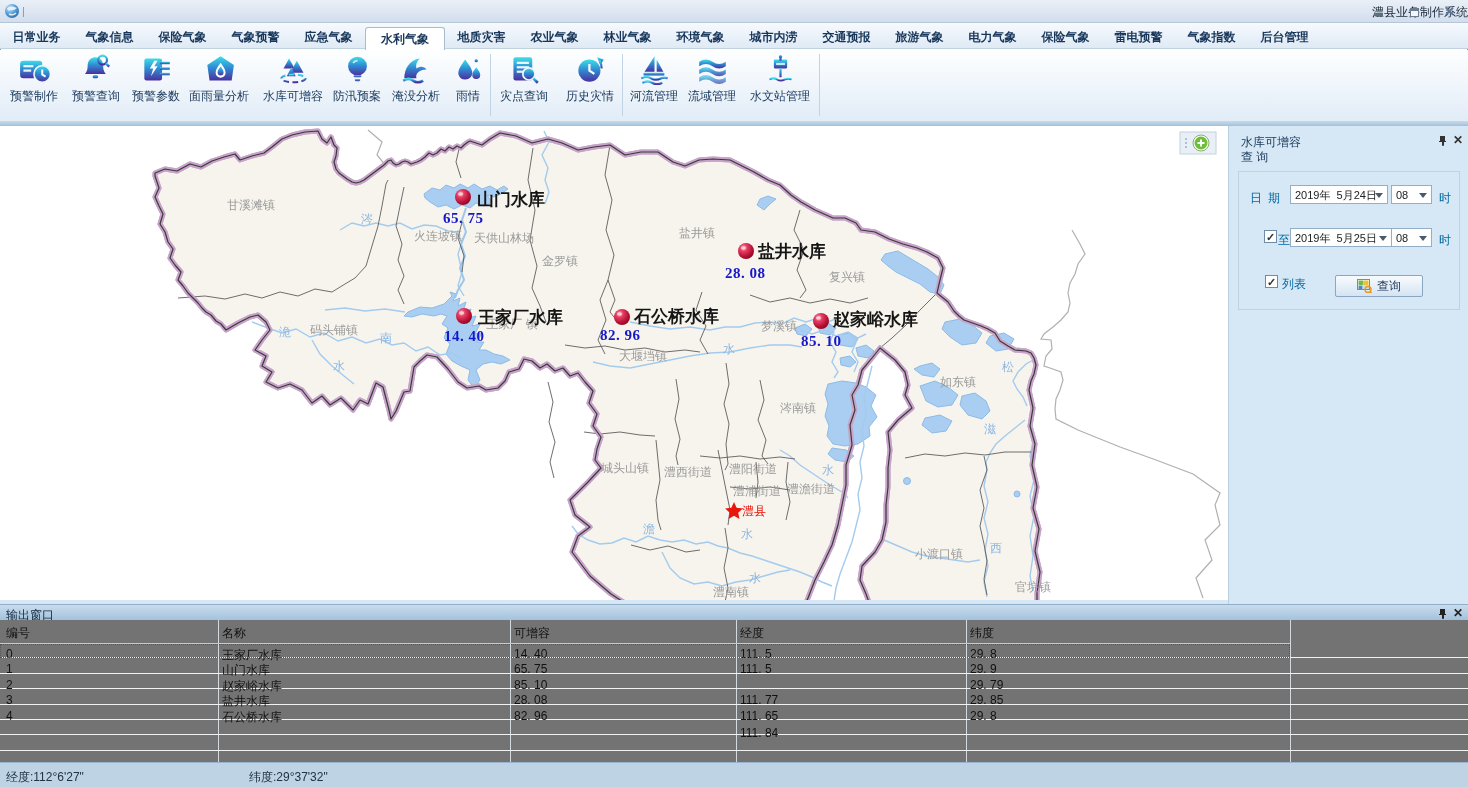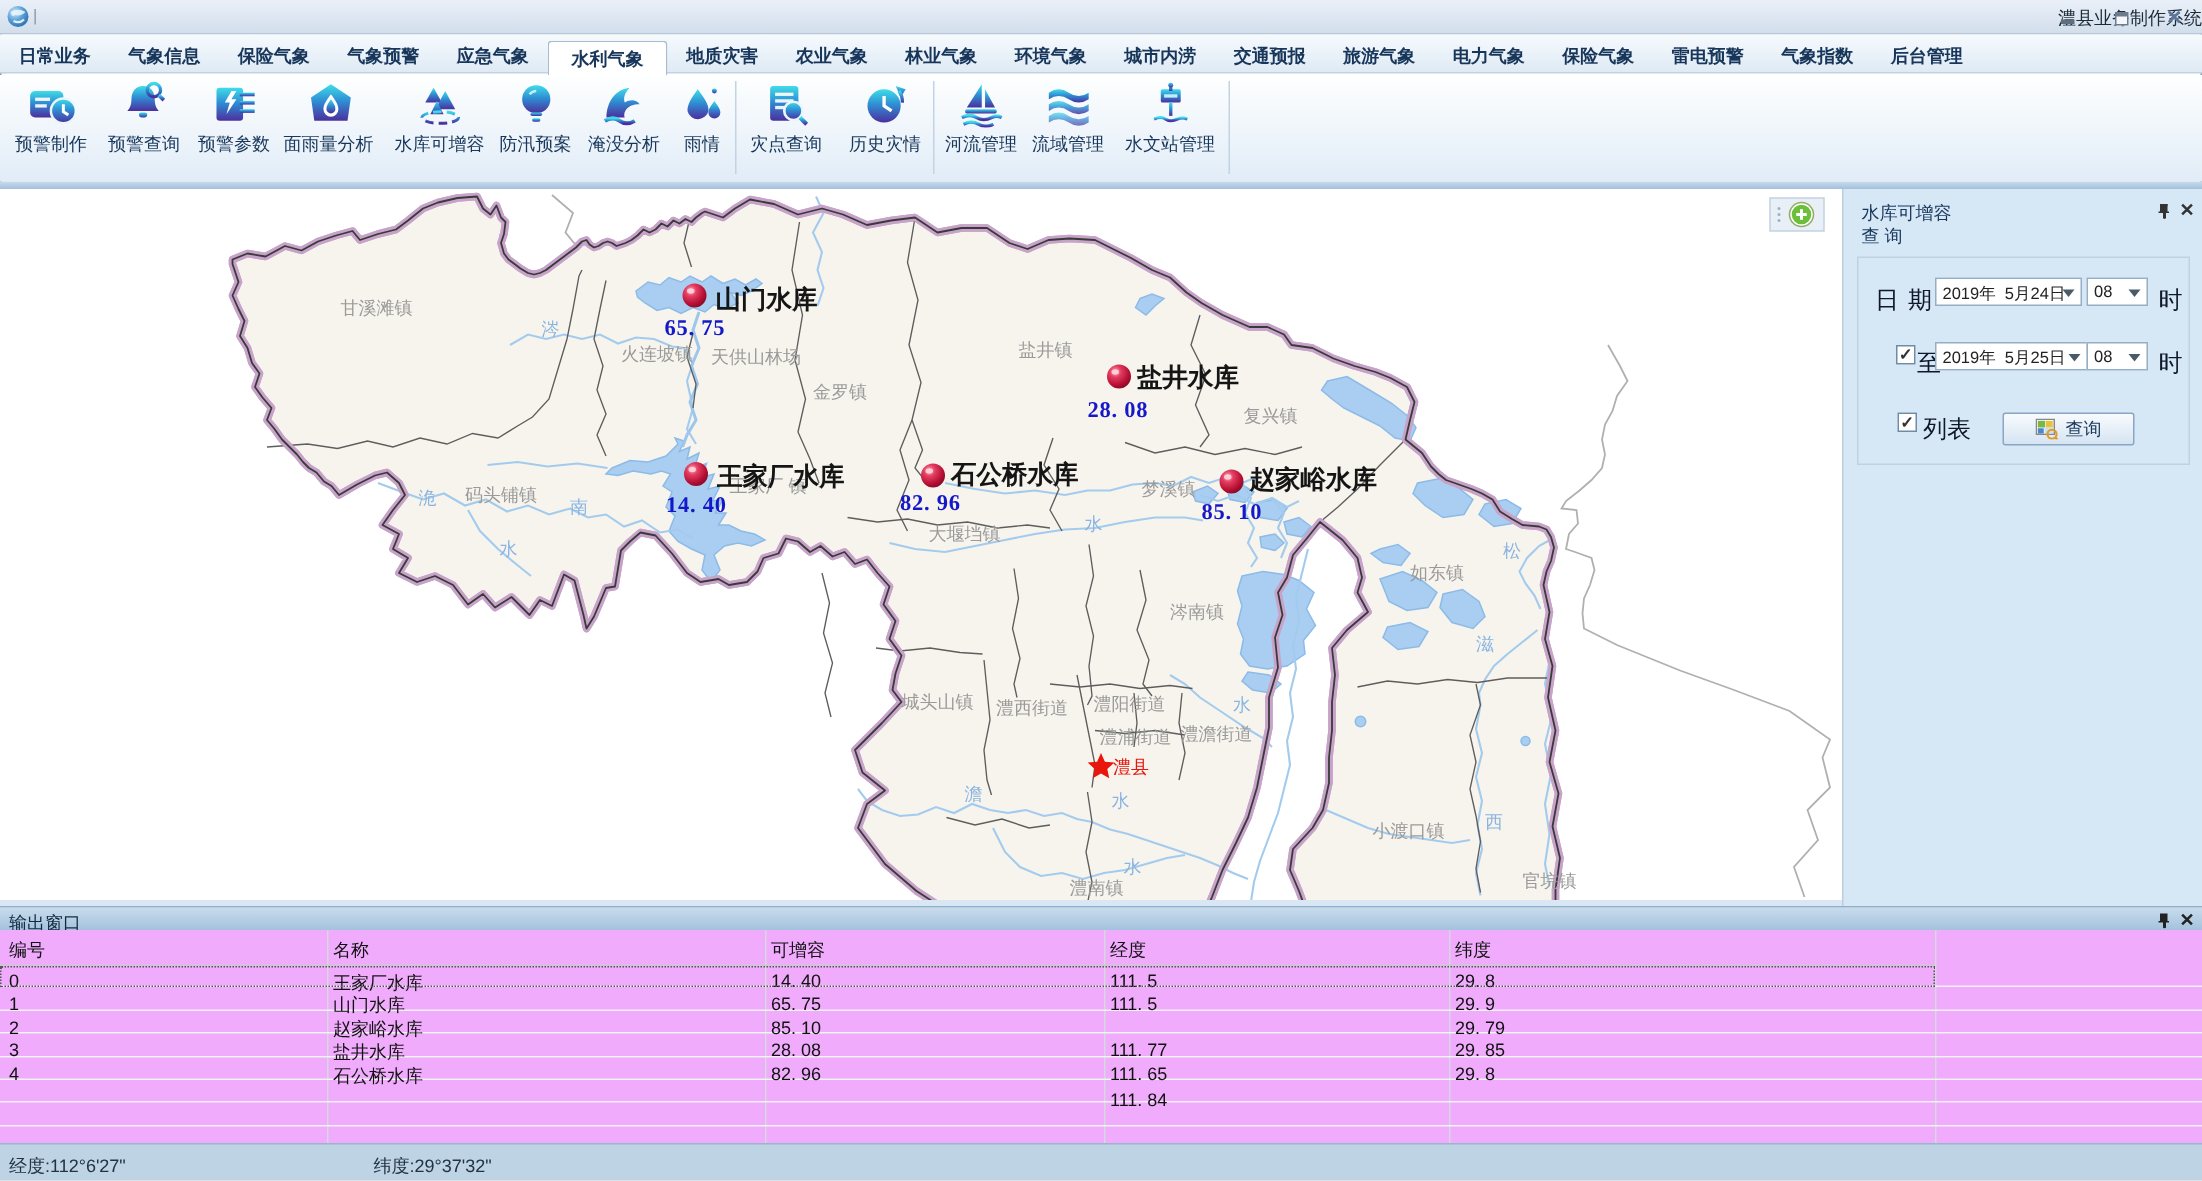--- a/index.html
+++ b/index.html
@@ -23,27 +23,27 @@
 
 #map{position:absolute;left:0;top:126px;width:1228px;height:474px;background:#fff;}
 #mapbot{position:absolute;left:0;top:600px;width:1228px;height:4px;background:#d9e7f4;}
 
 #rpanel{position:absolute;left:1228px;top:126px;width:240px;height:478px;background:#d6e7f5;border-left:1px solid #b9cede;}
 #rpanel .ptitle{position:absolute;left:12px;top:9px;font-size:12px;color:#17365a;line-height:15px;}
 #rpanel .grp{position:absolute;left:9px;top:45px;width:222px;height:139px;border:1px solid #c0d2e2;}
 .combo{position:absolute;background:#fff;border:1px solid #94aec6;font-size:12px;color:#222;}
 .combo .ar{position:absolute;right:4px;top:7px;width:0;height:0;border-left:4px solid transparent;border-right:4px solid transparent;border-top:5px solid #4a5a6a;}
 .cbx{position:absolute;width:13px;height:13px;background:#fff;border:1px solid #6f8ca6;font-size:11px;line-height:12px;text-align:center;color:#333;font-weight:bold;}
-.plbl{position:absolute;font-size:16px;color:#0f172a;}
+.plbl{position:absolute;font-size:12px;color:#0369a1;}
 #qbtn{position:absolute;left:96px;top:103px;width:88px;height:22px;background:linear-gradient(#f8fbfe,#d5e4f2);border:1px solid #8aa6c4;border-radius:2px;font-size:12px;color:#17365a;text-align:center;line-height:20px;}
 
 #outwin{position:absolute;left:0;top:604px;width:100%;height:158px;background:#fff;text-align:center;}
 #outhdr{position:absolute;left:0;top:0;width:100%;height:16px;background:linear-gradient(#c9dcec,#a3c2dd);border-top:1px solid #8fb0cc;}
 #outhdr .t{position:absolute;left:6px;top:2px;font-size:12px;color:#13293f;}
-#outtbl{position:absolute;left:0;top:16px;width:100%;height:158px;background:#f0abfc;font-size:12px;color:#111;}
+#outtbl{position:absolute;left:0;top:16px;width:100%;height:158px;background:#737373;font-size:12px;color:#111;}
 .hcell{position:absolute;top:5px;}
 .vline{position:absolute;top:0;width:1px;height:142px;background:#d4d9de;}
 .hline{position:absolute;left:0;width:100%;height:1px;background:#f0f2f4;}
 .drow{position:absolute;left:0;width:1290px;height:15px;}
 .drow span{position:absolute;top:1px;}
 #selrow{position:absolute;left:0;top:39px;width:1290px;height:14px;border:1px dotted #555;}
 
 #statusbar{position:absolute;left:0;top:762px;width:100%;height:25px;background:#bed3e3;border-top:1px solid #9ab5cd;}
 #statusbar span{position:absolute;top:6px;font-size:12px;color:#223344;}
 </style>

